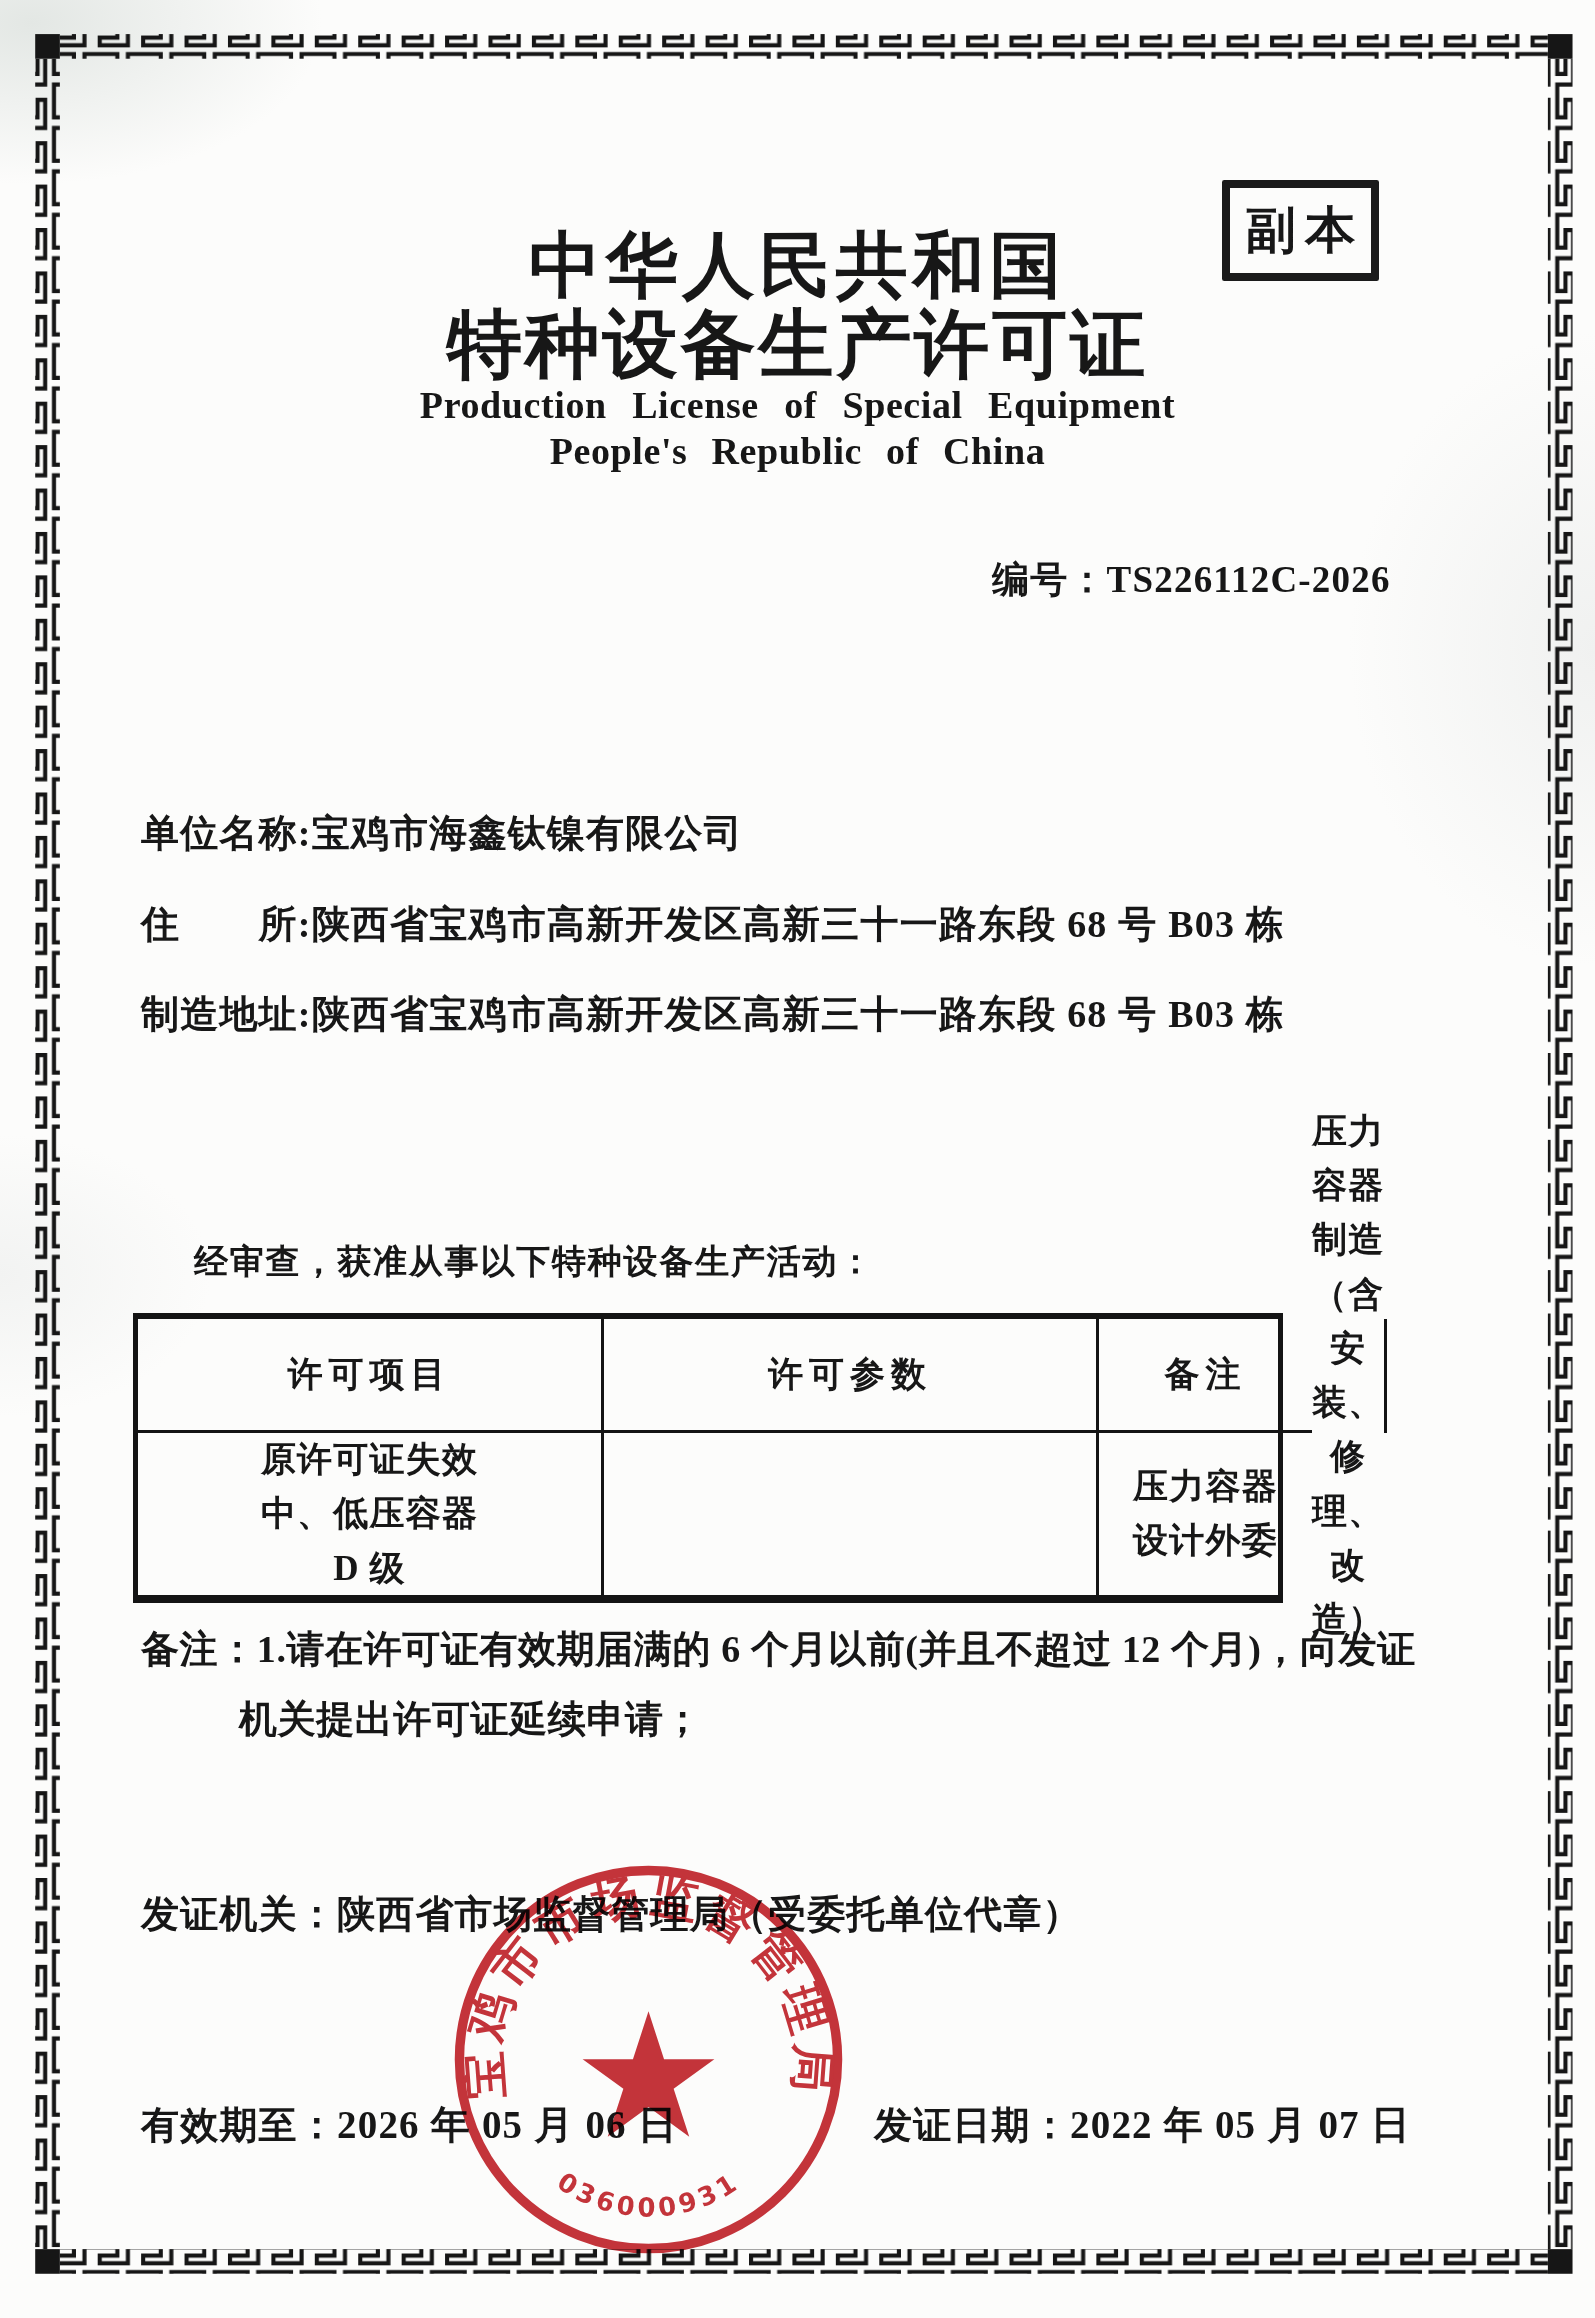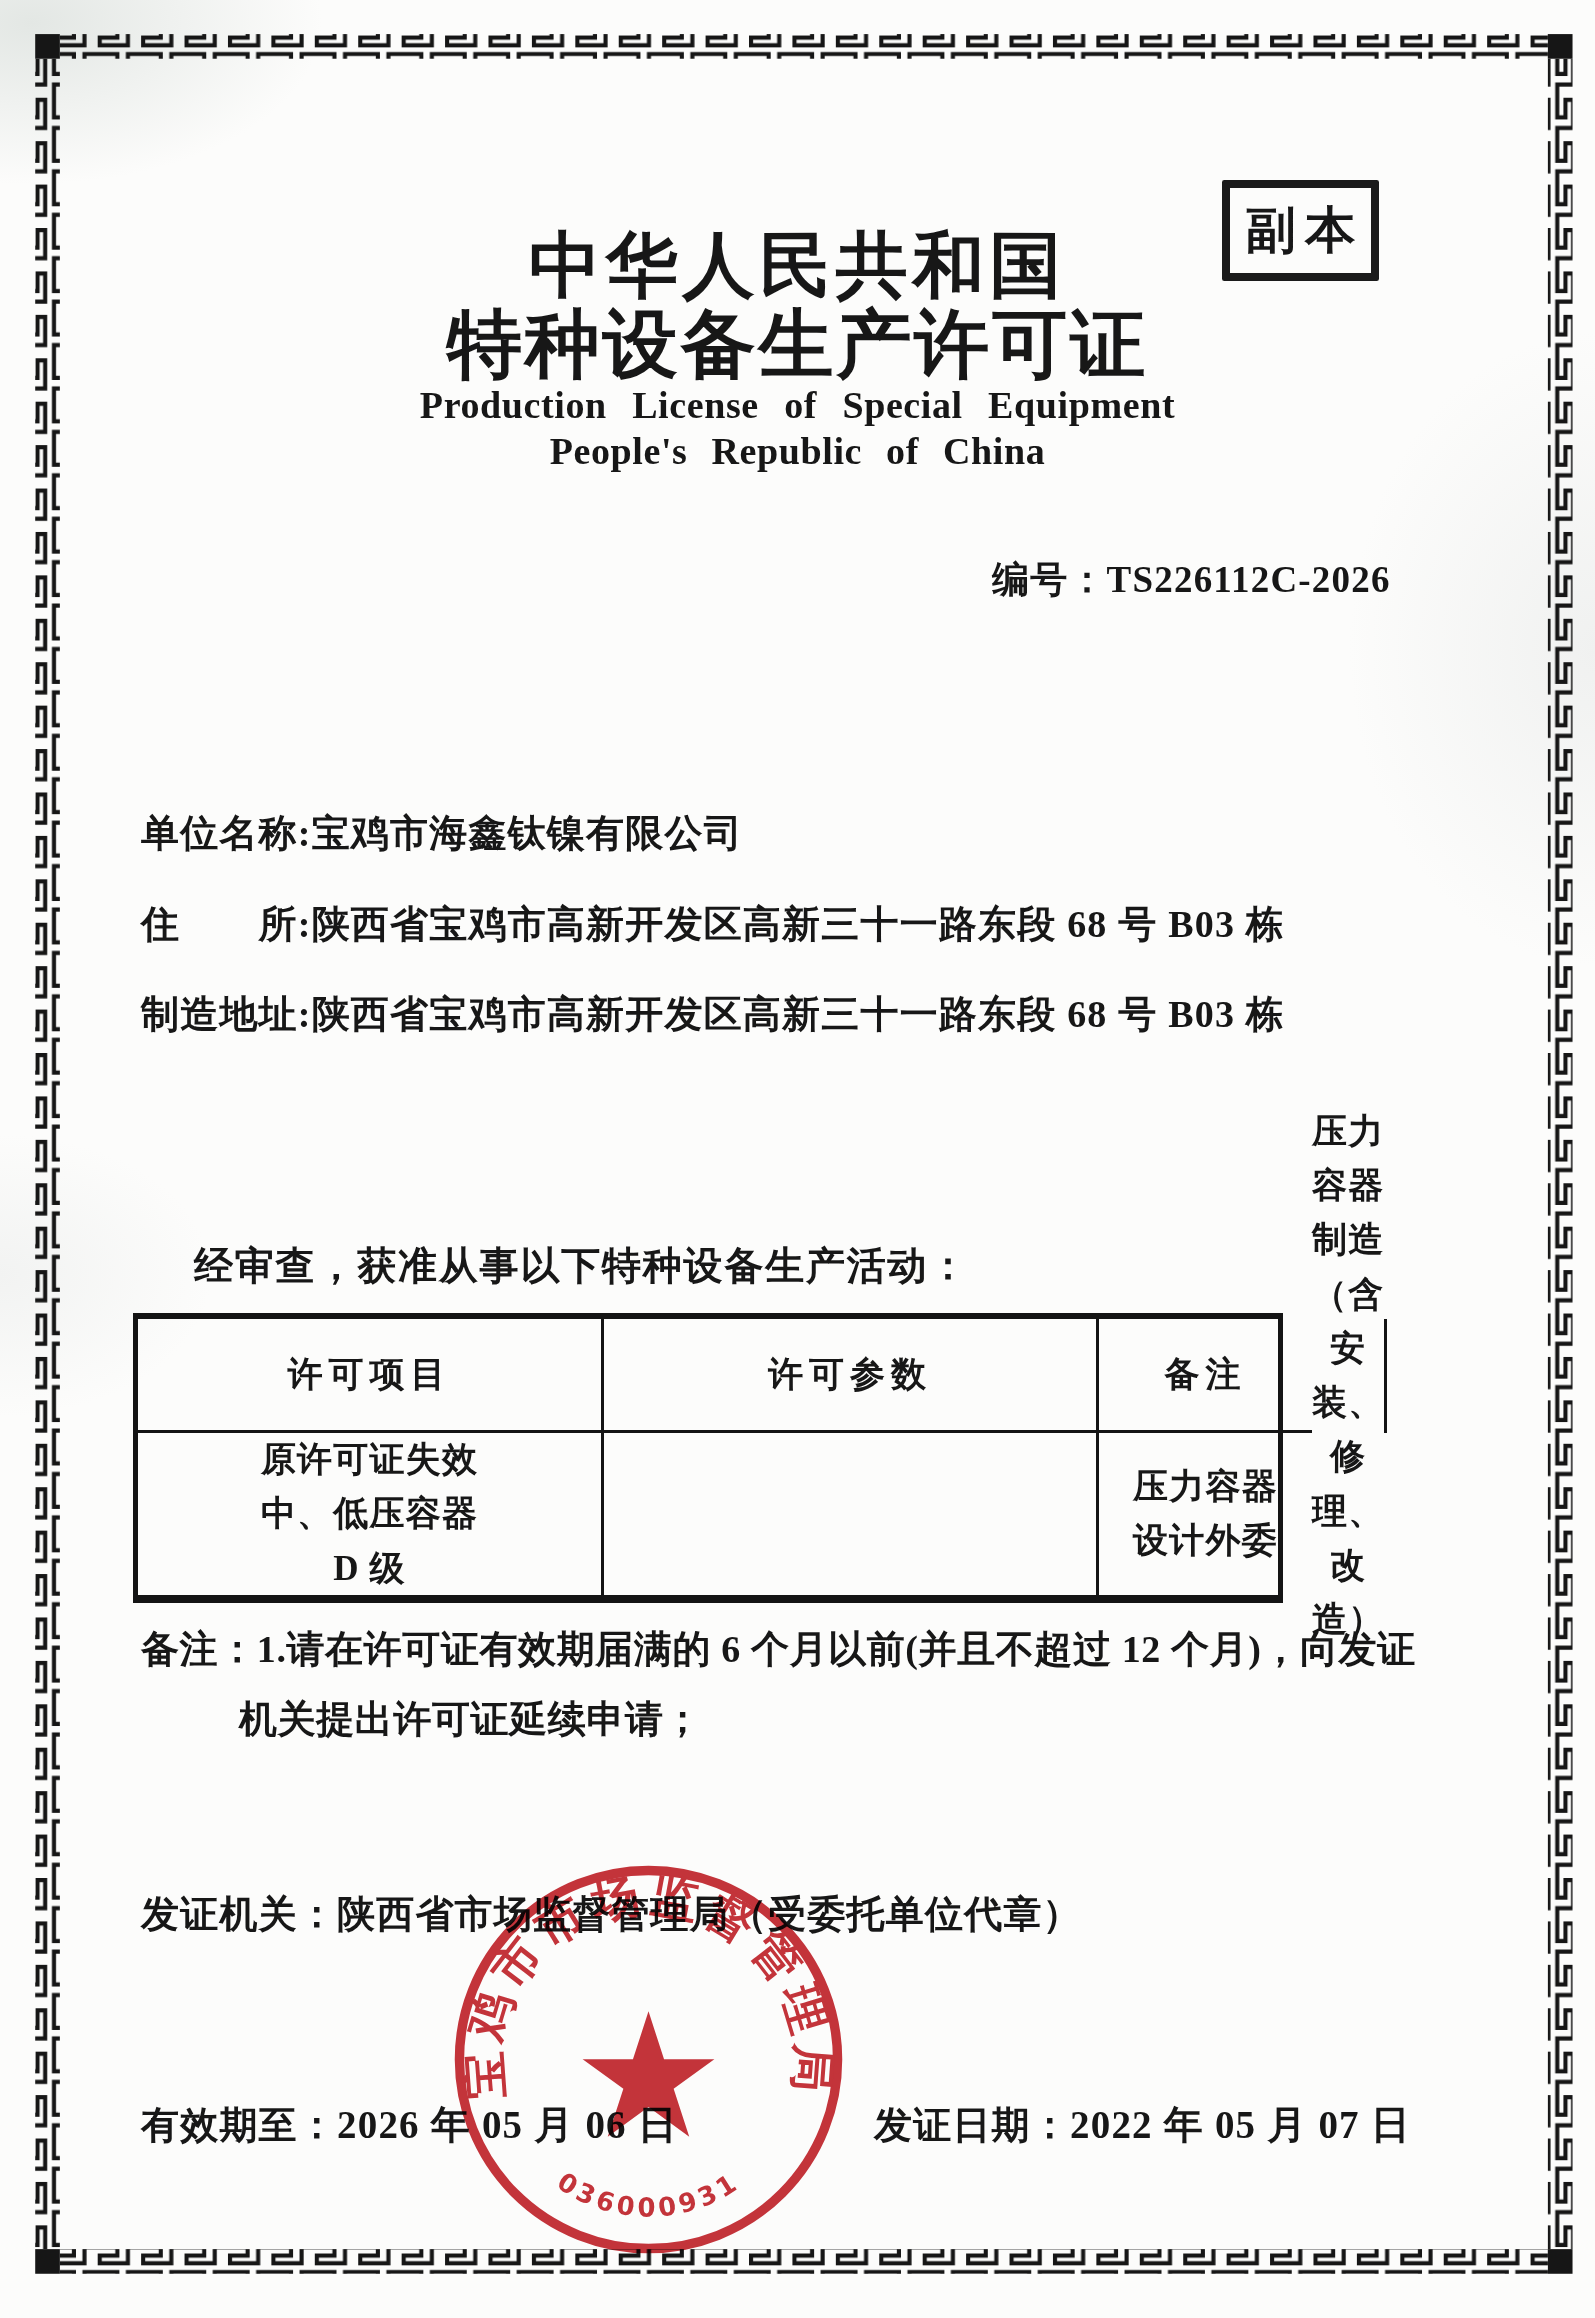--- a/index.html
+++ b/index.html
@@ -30,21 +30,21 @@
   .title-band{left:35px;width:1525px;text-align:center;}
   .t-cn1{top:218px;font-size:72px;font-weight:bold;letter-spacing:4.7px;padding-right:53px;}
   .t-cn2{top:295px;font-size:75px;font-weight:bold;letter-spacing:2.9px;padding-right:53px;}
   .t-en1{top:383px;font-size:38px;font-weight:bold;word-spacing:15.3px;letter-spacing:0.6px;padding-right:53px;}
   .t-en2{top:429px;font-size:38px;font-weight:bold;word-spacing:14px;letter-spacing:0.6px;padding-right:53px;}
   .license-no{left:992px;top:555px;font-size:37px;font-weight:bold;letter-spacing:1.2px;}
   .info-row{left:141px;font-size:38px;font-weight:600;letter-spacing:1.2px;white-space:nowrap;}
   .info-1{top:808px;}
   .info-2{top:899px;}
   .info-3{top:989px;}
-  .intro{left:194px;top:1239px;font-size:39px;font-weight:600;letter-spacing:1.8px;}
+  .intro{left:194px;top:1239px;font-size:34px;font-weight:600;letter-spacing:1.8px;}
   
   .lic-table{
     left:133px;top:1313px;width:1150px;height:290px;
     box-sizing:border-box;
     border:5.3px solid #141414;border-bottom-width:8.8px;border-top-width:6.5px;
     display:grid;
     grid-template-columns:466px 495px 213px auto;
     grid-template-rows:114px auto;
   }
   .tcell{

